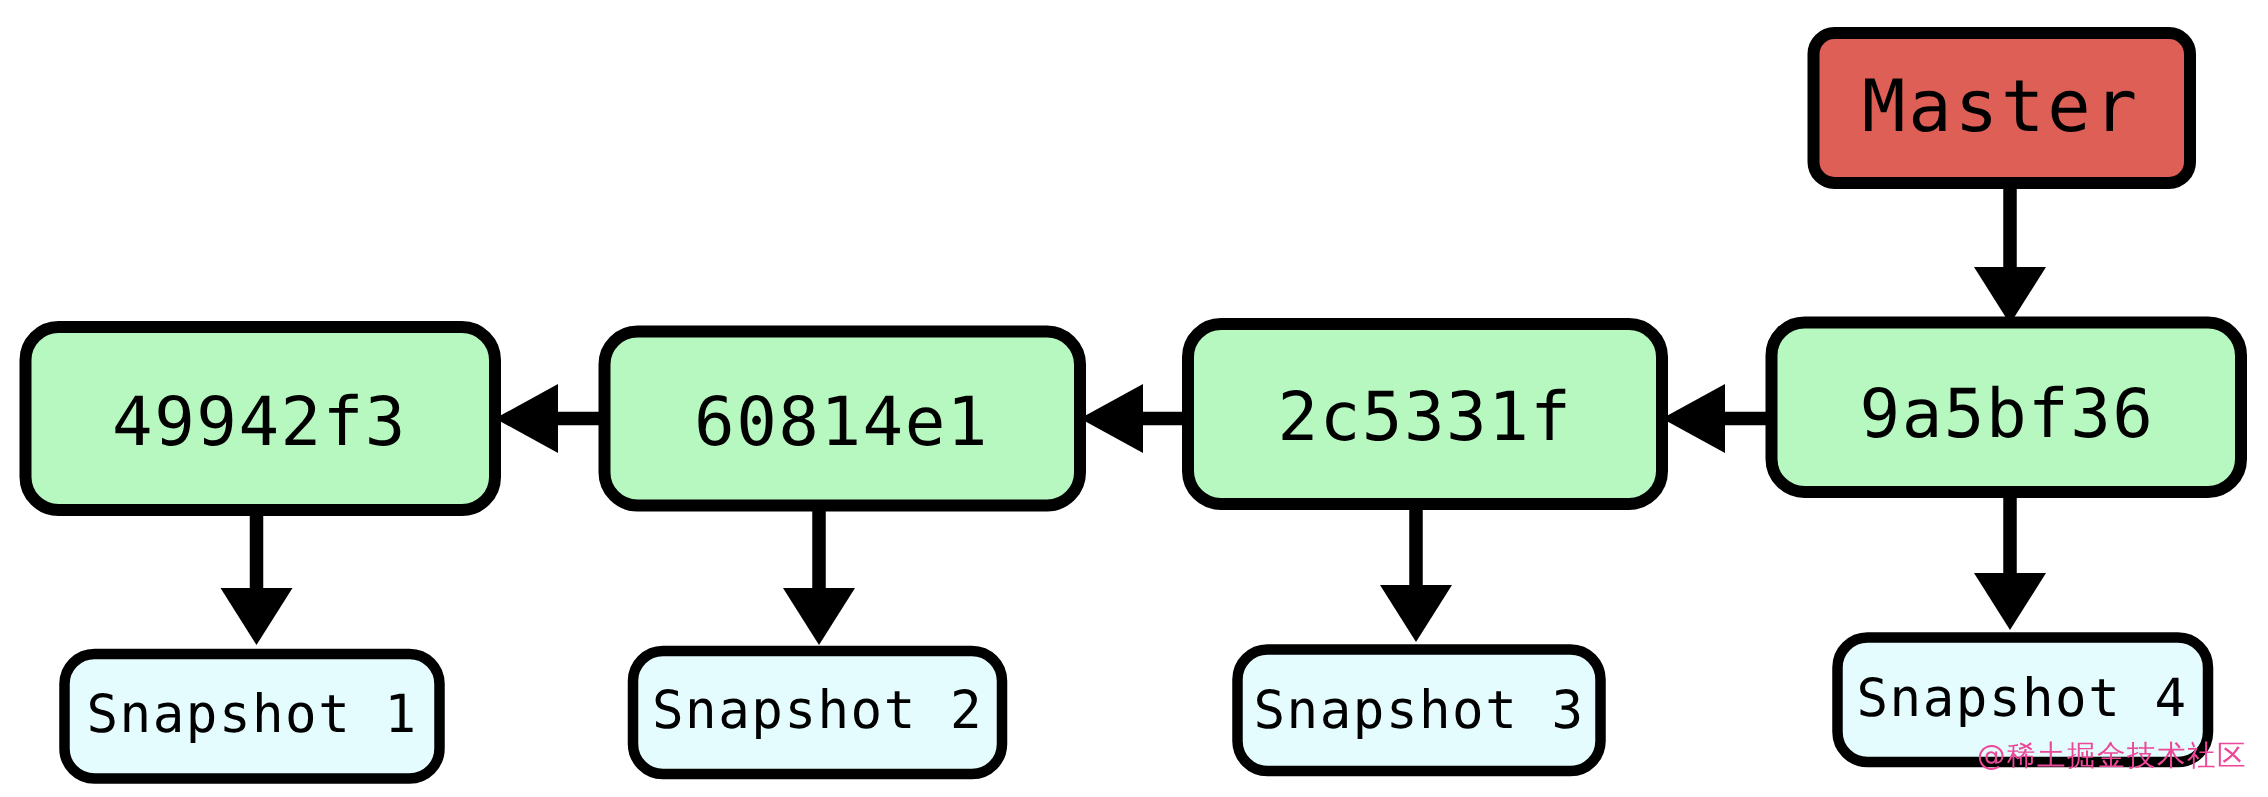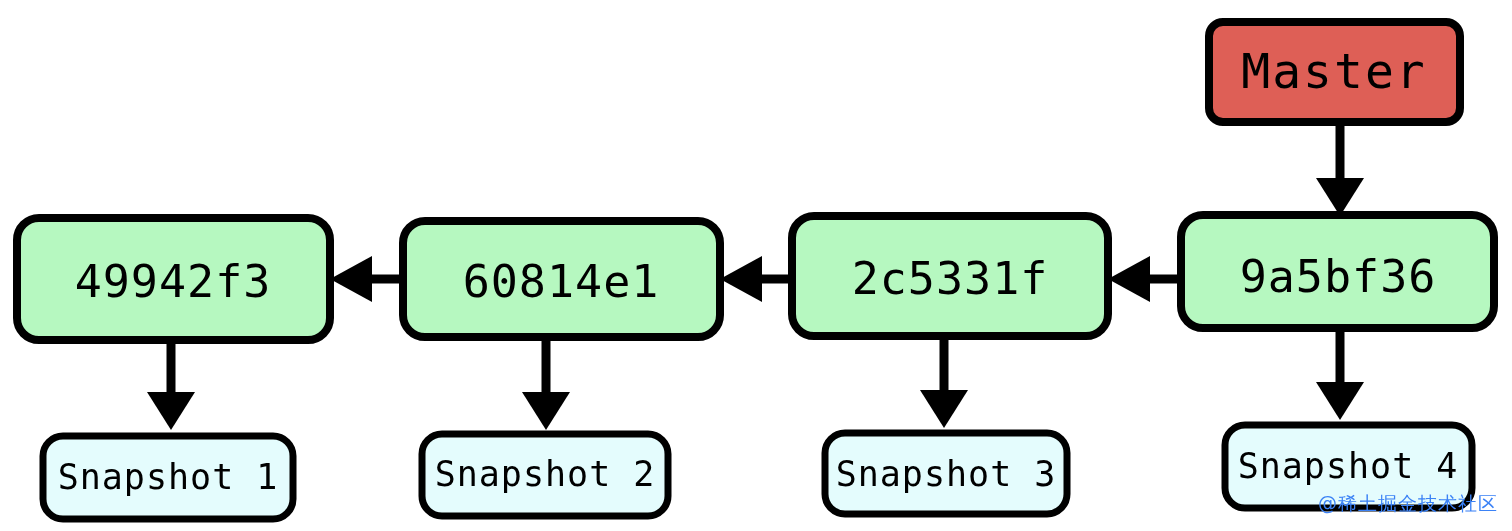--- a/index.html
+++ b/index.html
@@ -47,21 +47,21 @@
     fill: none;
   }
   .edge-head { fill: #000000; }
 
   .watermark {
     position: absolute;
     right: 14px;
     bottom: 14px;
     font-family: "DejaVu Sans", "Liberation Sans", sans-serif;
     font-size: 19px;
-    color: #3b82f6;
+    color: #ec4899;
     letter-spacing: 1px;
     white-space: nowrap;
     user-select: none;
   }
 </style>
 </head>
 <body>
 
 <div id="diagram-root">
 

